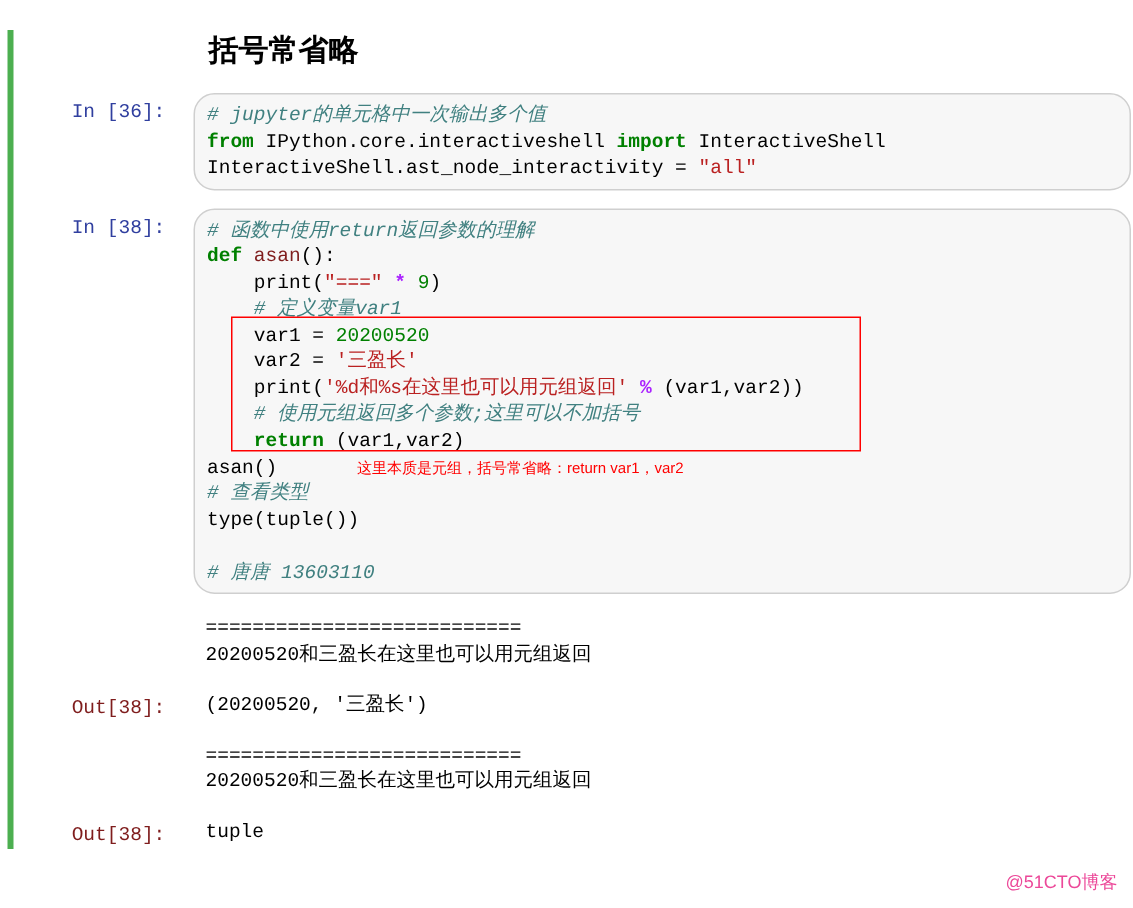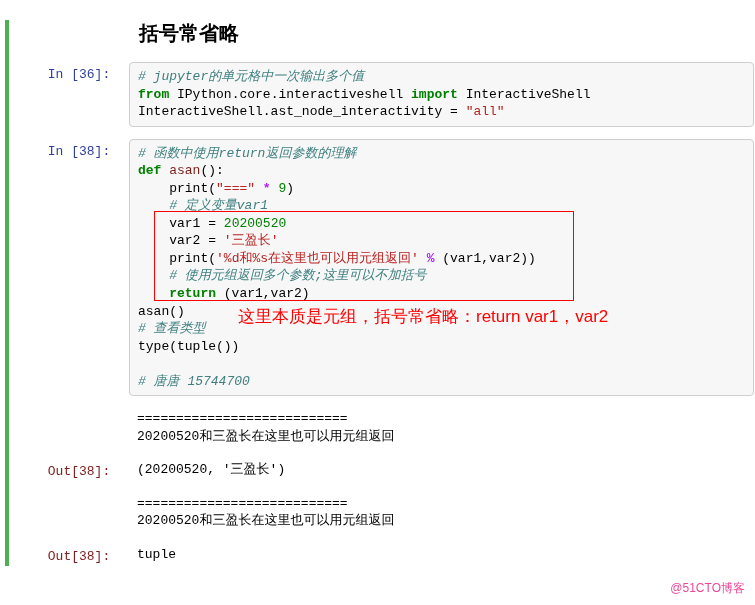--- a/index.html
+++ b/index.html
@@ -36,21 +36,21 @@
       font-family: "Courier New", monospace;
       font-size: 13px;
       padding-top: 5px;
     }
     .prompt-in { color: #303f9f; }
     .prompt-out { color: #7f1d1d; }
     .code-area {
       flex: 1;
       background: #f7f7f7;
       border: 1px solid #cfcfcf;
-      border-radius: 4px;
+      border-radius: 14px;
       padding: 5px 8px;
       font-family: "Courier New", monospace;
       font-size: 13px;
       line-height: 1.35;
       margin-right: 1px;
       position: relative;
     }
     .output-area {
       flex: 1;
       padding: 2px 8px;
@@ -67,21 +67,21 @@
     .cm-operator { color: #aa22ff; font-weight: bold; }
     .cm-number { color: #008000; }
     .red-box {
       position: absolute;
       border: 1px solid #ff0000;
       pointer-events: none;
     }
     .annotation {
       color: #ff0000;
       font-family: "Microsoft YaHei", sans-serif;
-      font-size: 17px;
+      font-size: 10px;
       position: absolute;
     }
     .watermark {
       position: absolute;
       bottom: 8px;
       right: 10px;
       color: #ec4899;
       font-size: 12px;
     }
     pre { white-space: pre; font-family: inherit; }
@@ -110,21 +110,21 @@
 <span class="cm-comment">    # 定义变量var1</span>
 <span>    var1 = </span><span class="cm-number">20200520</span>
 <span>    var2 = </span><span class="cm-string">'三盈长'</span>
 <span>    print</span><span>(</span><span class="cm-string">'%d和%s在这里也可以用元组返回'</span><span class="cm-operator"> % </span><span>(var1,var2))</span>
 <span class="cm-comment">    # 使用元组返回多个参数;这里可以不加括号</span>
 <span class="cm-keyword">    return</span><span> (var1,var2)</span>
 <span>asan()</span>
 <span class="cm-comment"># 查看类型</span>
 <span>type(tuple())</span>
 
-<span class="cm-comment"># 唐唐 15744700</span></pre>
+<span class="cm-comment"># 唐唐 13603110</span></pre>
       <div class="red-box" style="top:71px; left:24px; width:420px; height:90px;"></div>
       <div class="annotation" style="top:166px; left:108px;">这里本质是元组，括号常省略：return var1，var2</div>
     </div>
   </div>
 
   <div class="cell">
     <div class="prompt"></div>
     <div class="output-area">===========================
 20200520和三盈长在这里也可以用元组返回</div>
   </div>

